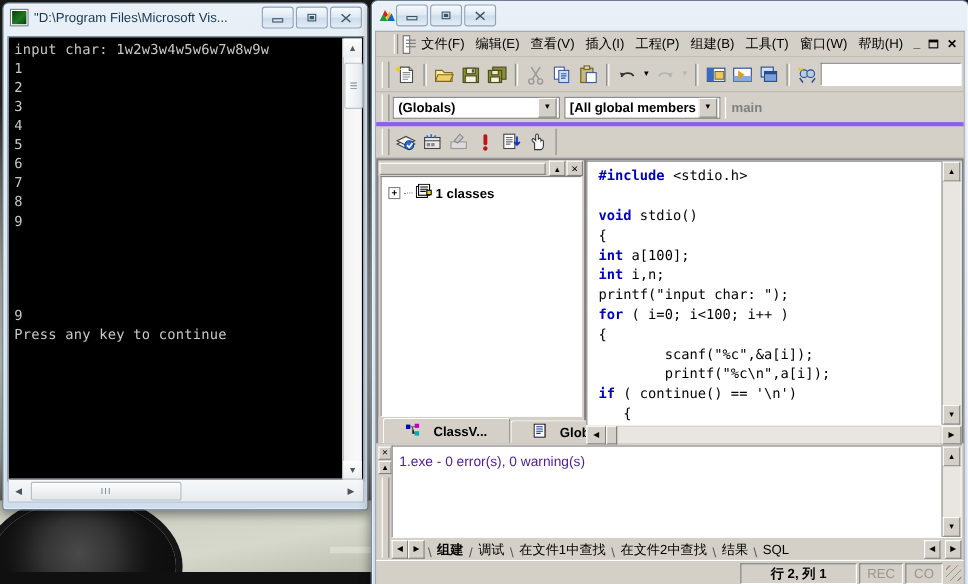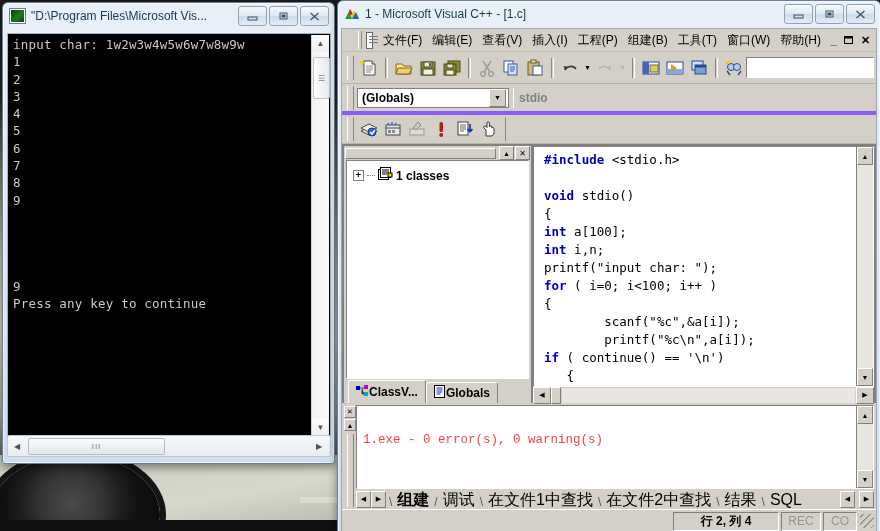--- a/index.html
+++ b/index.html
@@ -112,21 +112,21 @@
   .ws-cbtn{width:13px;height:12px;background:#d4d0c8;border:1px solid;
     border-color:#fff #808080 #808080 #fff;display:flex;align-items:center;justify-content:center;
     font-size:8px;color:#000;margin-left:1px;}
   #ws-tree{flex:1;background:#fff;border:1px solid;border-color:#808080 #fff #fff #808080;
     margin:0 2px;overflow:hidden;padding:6px 0 0 6px;min-height:0;}
   .tree-row{display:flex;align-items:center;gap:3px;font-size:12px;font-weight:bold;color:#000;}
   .tplus{width:9px;height:9px;border:1px solid #808080;background:#fff;
     display:flex;align-items:center;justify-content:center;font-size:9px;line-height:7px;color:#000;}
   .tdots{width:8px;border-top:1px dotted #808080;height:1px;}
   #ws-tabs{height:24px;display:flex;align-items:flex-end;padding-left:4px;background:#d4d0c8;}
-  .ws-tab{height:20px;display:flex;align-items:center;gap:0;padding:0 7px;
+  .ws-tab{height:20px;display:flex;align-items:center;gap:12px;padding:0 20px;
     background:#d4d0c8;border:1px solid;border-color:#fff #808080 #808080 #fff;
     border-bottom:none;border-radius:3px 3px 0 0;font-size:12px;font-weight:bold;color:#000;}
   .ws-tab.active{background:#d4d0c8;height:22px;}
 
   
   #editor-pane{flex:1;display:flex;flex-direction:column;min-width:0;background:#d4d0c8;}
   #editor-area{flex:1;display:flex;min-height:0;background:#fff;
     border:1px solid;border-color:#808080 #fff #fff #808080;}
   #code{flex:1;padding:4px 0 0 10px;overflow:hidden;
     font-family:"DejaVu Sans Mono","Liberation Mono",monospace;font-size:12.5px;line-height:18px;
@@ -150,30 +150,30 @@
   #output-pane{height:104px;display:flex;background:#d4d0c8;margin:2px 2px 0 2px;}
   #out-gutter{width:12px;display:flex;flex-direction:column;align-items:center;padding-top:1px;gap:1px;}
   .og-btn{width:10px;height:10px;background:#d4d0c8;border:1px solid;
     border-color:#fff #808080 #808080 #fff;display:flex;align-items:center;justify-content:center;
     font-size:7px;color:#000;}
   #og-grip{flex:1;width:5px;border-left:1px solid #fff;border-right:1px solid #808080;margin:2px 0;}
   #out-main{flex:1;display:flex;flex-direction:column;min-width:0;}
   #out-text-wrap{flex:1;display:flex;background:#fff;
     border:1px solid;border-color:#808080 #fff #fff #808080;min-height:0;}
   #out-text{flex:1;padding:6px 0 0 6px;overflow:hidden;
-    font-family:Liberation Mono, monospace;font-size:12.5px;line-height:17px;
-    white-space:pre;color:#ef4444;margin-top:20px;}
+    font-family:Liberation Sans, sans-serif;font-size:12.5px;line-height:17px;
+    white-space:pre;color:#4c1d95;}
   #out-vscroll{width:16px;background:#d4d0c8;border-left:1px solid #808080;display:flex;flex-direction:column;}
   #out-vtrack{flex:1;background:#e9e6e1;}
   #out-tabs{height:20px;display:flex;align-items:center;background:#d4d0c8;}
   .ot-nav{width:13px;height:15px;background:#d4d0c8;border:1px solid;
     border-color:#fff #808080 #808080 #fff;display:flex;align-items:center;justify-content:center;
     font-size:7px;color:#000;}
   #ot-list{flex:1;display:flex;align-items:flex-end;height:19px;overflow:hidden;margin-left:2px;}
-  .otab{font-size:16px;color:#000;padding:0 4px;white-space:nowrap;display:flex;align-items:center;height:17px;}
+  .otab{font-size:12px;color:#000;padding:0 4px;white-space:nowrap;display:flex;align-items:center;height:17px;}
   .otab.active{font-weight:bold;}
   .osep{color:#555;font-size:12px;padding:0 1px;}
 
   
   #vc-status{height:22px;display:flex;align-items:center;background:#d4d0c8;
     border-top:1px solid #fff;padding:0 2px;}
   #st-spacer{flex:1;}
   .st-cell{height:17px;display:flex;align-items:center;justify-content:center;
     border:1px solid;border-color:#808080 #fff #fff #808080;
     font-size:12px;font-weight:bold;color:#000;padding:0 8px;margin-left:2px;}
@@ -252,21 +252,20 @@
 <div class="aero-win" id="vc-win">
   <div class="aero-title">
     <span id="vc-icon">
       <svg width="16" height="15" viewBox="0 0 16 15">
         <path d="M2 11 L6 2 L9 7 Z" fill="#d81e1e"></path>
         <path d="M6 12 L10 3 L13 12 Z" fill="#f2c000"></path>
         <path d="M8 12 L12 5 L15 12 Z" fill="#1166cc"></path>
         <path d="M1 12 L5 6 L8 12 Z" fill="#11a03a"></path>
       </svg>
     </span>
-    <span class="t-text">1 - Microsoft Visual C++ - [1.c]</span>
     <span class="wbtns">
       <span class="wbtn">
         <svg width="11" height="9" viewBox="0 0 11 9">
             <rect x="1" y="5" width="9" height="3" fill="none" stroke="#3b5568"></rect>
           </svg>
       </span>
       <span class="wbtn">
         <svg width="11" height="9" viewBox="0 0 11 9">
             <rect x="2" y="1" width="7" height="6" fill="none" stroke="#3b5568"></rect>
             <rect x="3.5" y="2.5" width="4" height="3" fill="#3b5568"></rect>
@@ -409,21 +408,25 @@
       </div>
       <div id="find-box"></div>
     </div>
 
     <div class="cbar">
       <div class="tgrip"></div>
       <div class="combo" style="width:152px">
         <span class="cval">(Globals)</span>
         <span class="cbtn">▼</span>
       </div>
-      <div class="flat-field" style="flex:1;margin-left:4px">stdio</div>
+      <div class="combo" style="width:142px;margin-left:4px">
+        <span class="cval">[All global members</span>
+        <span class="cbtn">▼</span>
+      </div>
+      <div class="flat-field" style="flex:1;margin-left:4px">main</div>
     </div>
 
     <div class="bbar">
       <div class="tgrip"></div>
       <div class="tbtn">
         <svg width="20" height="20" viewBox="0 0 20 20">
           <path d="M2 12 l8-4 8 4 -8 4z" fill="#e6e6e6" stroke="#444"></path>
           <path d="M2 9 l8-4 8 4 -8 4z" fill="#f2f2f2" stroke="#444"></path>
           <circle cx="13" cy="13" r="4" fill="#2a6ad8" stroke="#113a80"></circle>
           <path d="M11 13 l2 2 3-4" stroke="#fff" stroke-width="1.5" fill="none"></path>
@@ -576,20 +579,20 @@
             <span class="otab">SQL</span>
           </div>
           <div class="ot-nav">◀</div>
           <div class="ot-nav" style="margin-left:4px">▶</div>
         </div>
       </div>
     </div>
 
     <div id="vc-status">
       <div id="st-spacer"></div>
-      <div class="st-cell" style="width:88px">行 2, 列 4</div>
+      <div class="st-cell" style="width:88px">行 2, 列 1</div>
       <div class="st-cell dim" style="width:30px">REC</div>
       <div class="st-cell dim" style="width:24px">CO</div>
       <div id="st-grip"></div>
     </div>
 
   </div>
 </div>
 
 </body></html>

